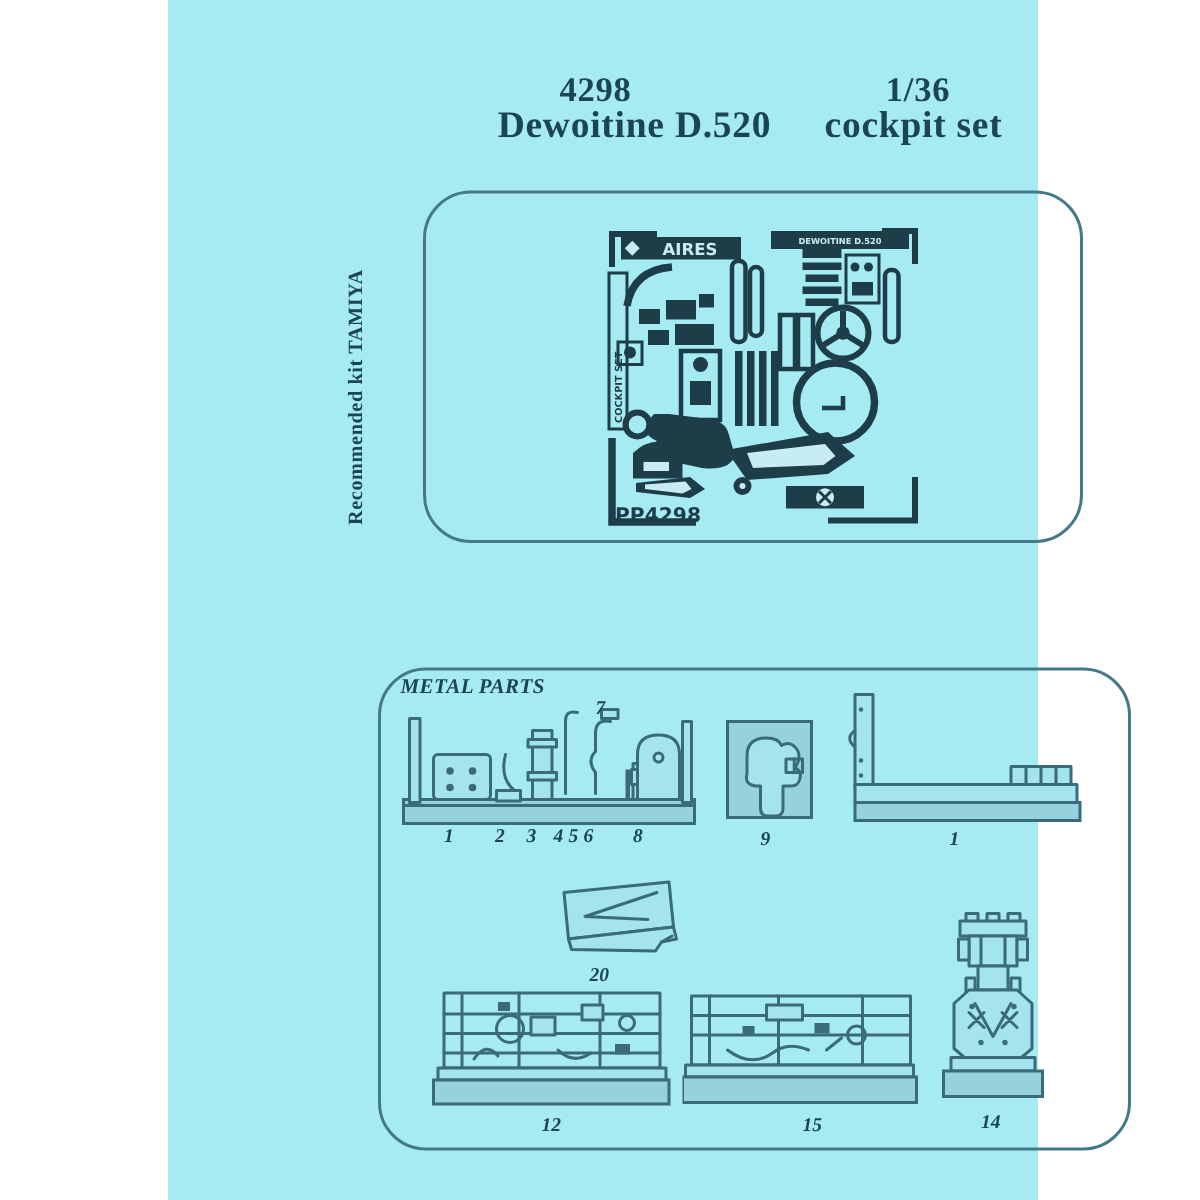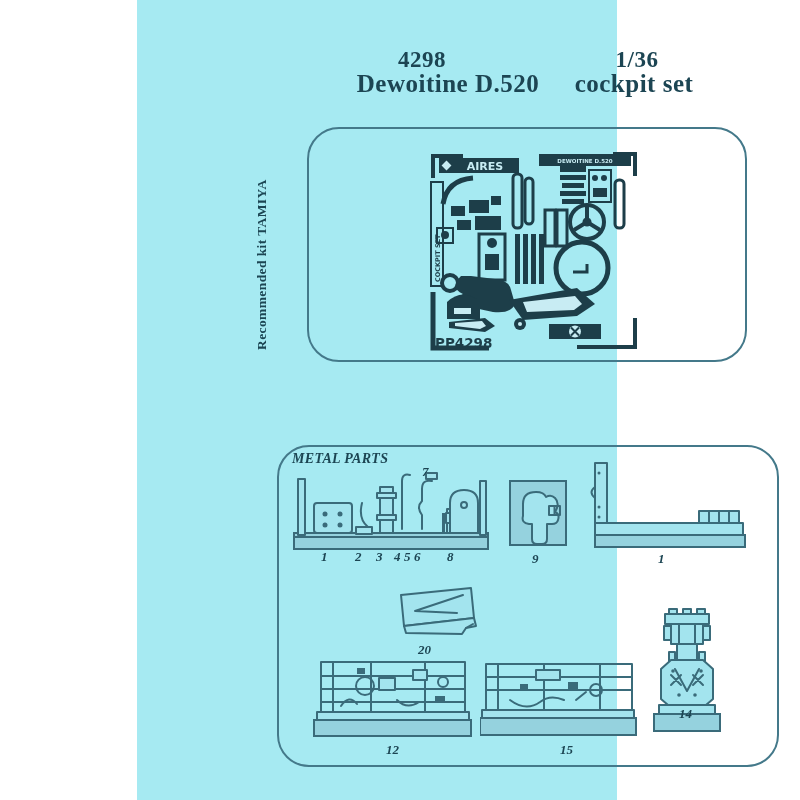--- a/index.html
+++ b/index.html
@@ -2,21 +2,21 @@
 <html style="--paper: #a6eaf2; --ink: #1c4553; --drawing: #3a6b7a; --fret: #1d3e49; --part_fill: #a3e4ee; --block_fill: #95d2de; --border: #44798a;"><head>
 <meta charset="utf-8">
 <style>
   :root{
     --paper:#a6eaf2; --ink:#1c4553; --drawing:#3a6b7a; --fret:#1d3e49;
     --part_fill:#a3e4ee; --block_fill:#95d2de; --border:#44798a;
   }
   html,body{margin:0;padding:0;}
   .screen{position:relative;width:800px;height:800px;background:#ffffff;overflow:hidden;
           font-family:"Liberation Serif", serif;color:var(--ink);}
-  .paper{position:absolute;left:112px;top:0;width:480px;height:800px;background:var(--paper);margin-left:25px;}
+  .paper{position:absolute;left:112px;top:0;width:580px;height:800px;background:var(--paper);}
   .abs{position:absolute;}
   .hdr{font-weight:bold;text-align:center;line-height:1.05;letter-spacing:.5px;}
   .hdr-num{left:230px;top:48px;width:110px;font-size:23px;}
   .hdr-scale{left:455px;top:48px;width:90px;font-size:23px;}
   .hdr-name{left:204px;top:71px;width:214px;font-size:25px;}
   .hdr-type{left:424px;top:71px;width:146px;font-size:25px;}
   .side-note{left:117px;top:350px;width:192px;font-size:13.5px;font-weight:bold;
              transform:rotate(-90deg);transform-origin:0 0;letter-spacing:.4px;}
   .pbox{border:2px solid var(--border);border-radius:32px;}
   .pe-box{left:170px;top:127px;width:436px;height:231px;}
@@ -268,15 +268,15 @@
     <span class="abs plabel" style="left:257px;top:549px">4</span>
     <span class="abs plabel" style="left:267px;top:549px">5</span>
     <span class="abs plabel" style="left:277px;top:549px">6</span>
     <span class="abs plabel" style="left:285px;top:464px">7</span>
     <span class="abs plabel" style="left:310px;top:549px">8</span>
     <span class="abs plabel" style="left:395px;top:551px">9</span>
     <span class="abs plabel" style="left:521px;top:551px">1</span>
     <span class="abs plabel" style="left:281px;top:642px">20</span>
     <span class="abs plabel" style="left:249px;top:742px">12</span>
     <span class="abs plabel" style="left:423px;top:742px">15</span>
-    <span class="abs plabel" style="left:542px;top:706px">14</span>
+    <span class="abs plabel" style="left:542px;top:740px">14</span>
   </div>
 </div>
 
 </body></html>

